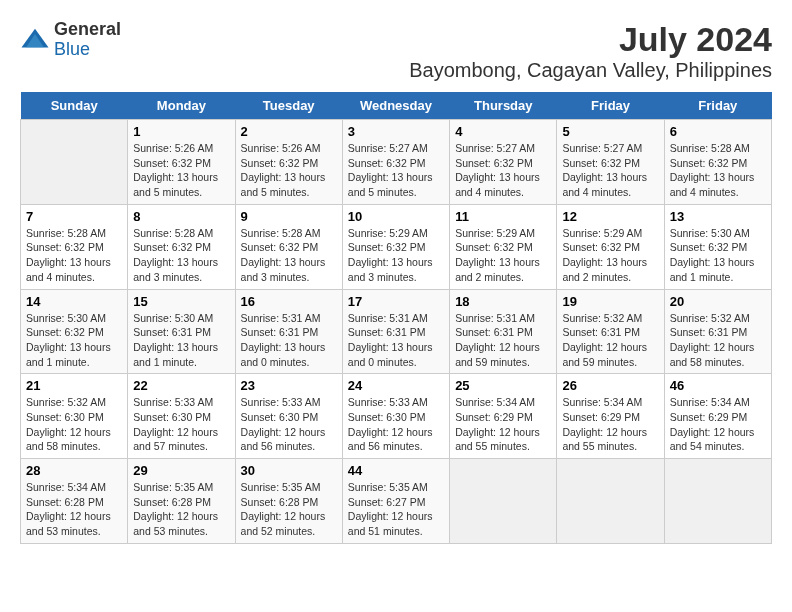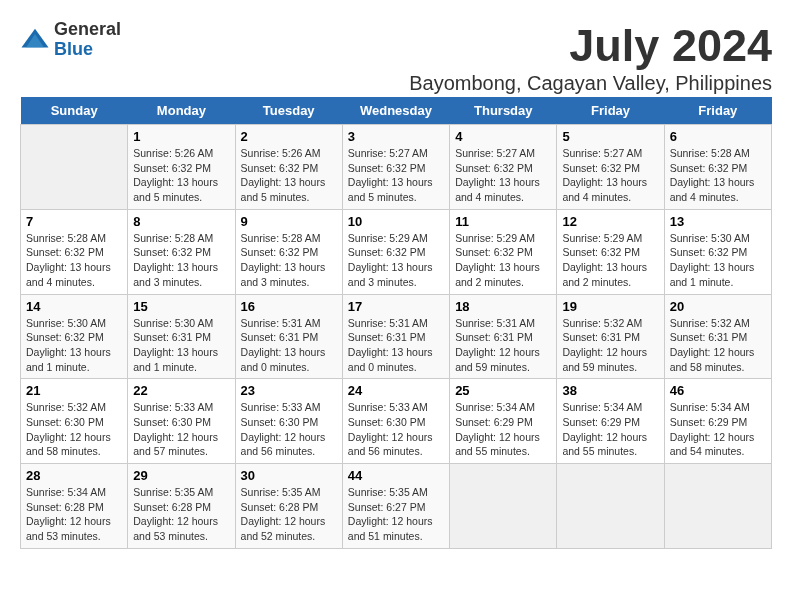--- a/index.html
+++ b/index.html
@@ -7,51 +7,51 @@
       font-family: Arial, sans-serif;
       background: #fff;
       width: 792px;
       min-height: 612px;
       padding: 20px;
     }
     .header-section {
       display: flex;
       justify-content: space-between;
       align-items: flex-start;
-      margin-bottom: 2px;
+      margin-bottom: 10px;
     }
     .logo {
       display: flex;
       align-items: center;
     }
     .logo-text {
       display: flex;
       flex-direction: column;
       line-height: 1.1;
     }
     .logo-general {
       font-size: 18px;
       font-weight: bold;
       color: #333;
     }
     .logo-blue {
       font-size: 18px;
-      font-weight: bold;
+      font-weight: normal;
       color: #1a6aad;
     }
     .logo-icon {
       width: 30px;
       height: 30px;
       margin-right: 4px;
     }
     .title-section {
       text-align: right;
     }
     .month-title {
-      font-size: 45px;
+      font-size: 34px;
       font-weight: bold;
       color: #333;
     }
     .location-title {
       font-size: 20px;
       color: #333;
     }
     table {
       width: 100%;
       border-collapse: collapse;
@@ -302,21 +302,21 @@
 and 56 minutes.</div>
         </td>
         <td>
           <div class="day-number">25</div>
           <div class="day-info" style="white-space: pre-line;">Sunrise: 5:34 AM
 Sunset: 6:29 PM
 Daylight: 12 hours
 and 55 minutes.</div>
         </td>
         <td>
-          <div class="day-number">38</div>
+          <div class="day-number">26</div>
           <div class="day-info" style="white-space: pre-line;">Sunrise: 5:34 AM
 Sunset: 6:29 PM
 Daylight: 12 hours
 and 55 minutes.</div>
         </td>
         <td>
           <div class="day-number">46</div>
           <div class="day-info" style="white-space: pre-line;">Sunrise: 5:34 AM
 Sunset: 6:29 PM
 Daylight: 12 hours

